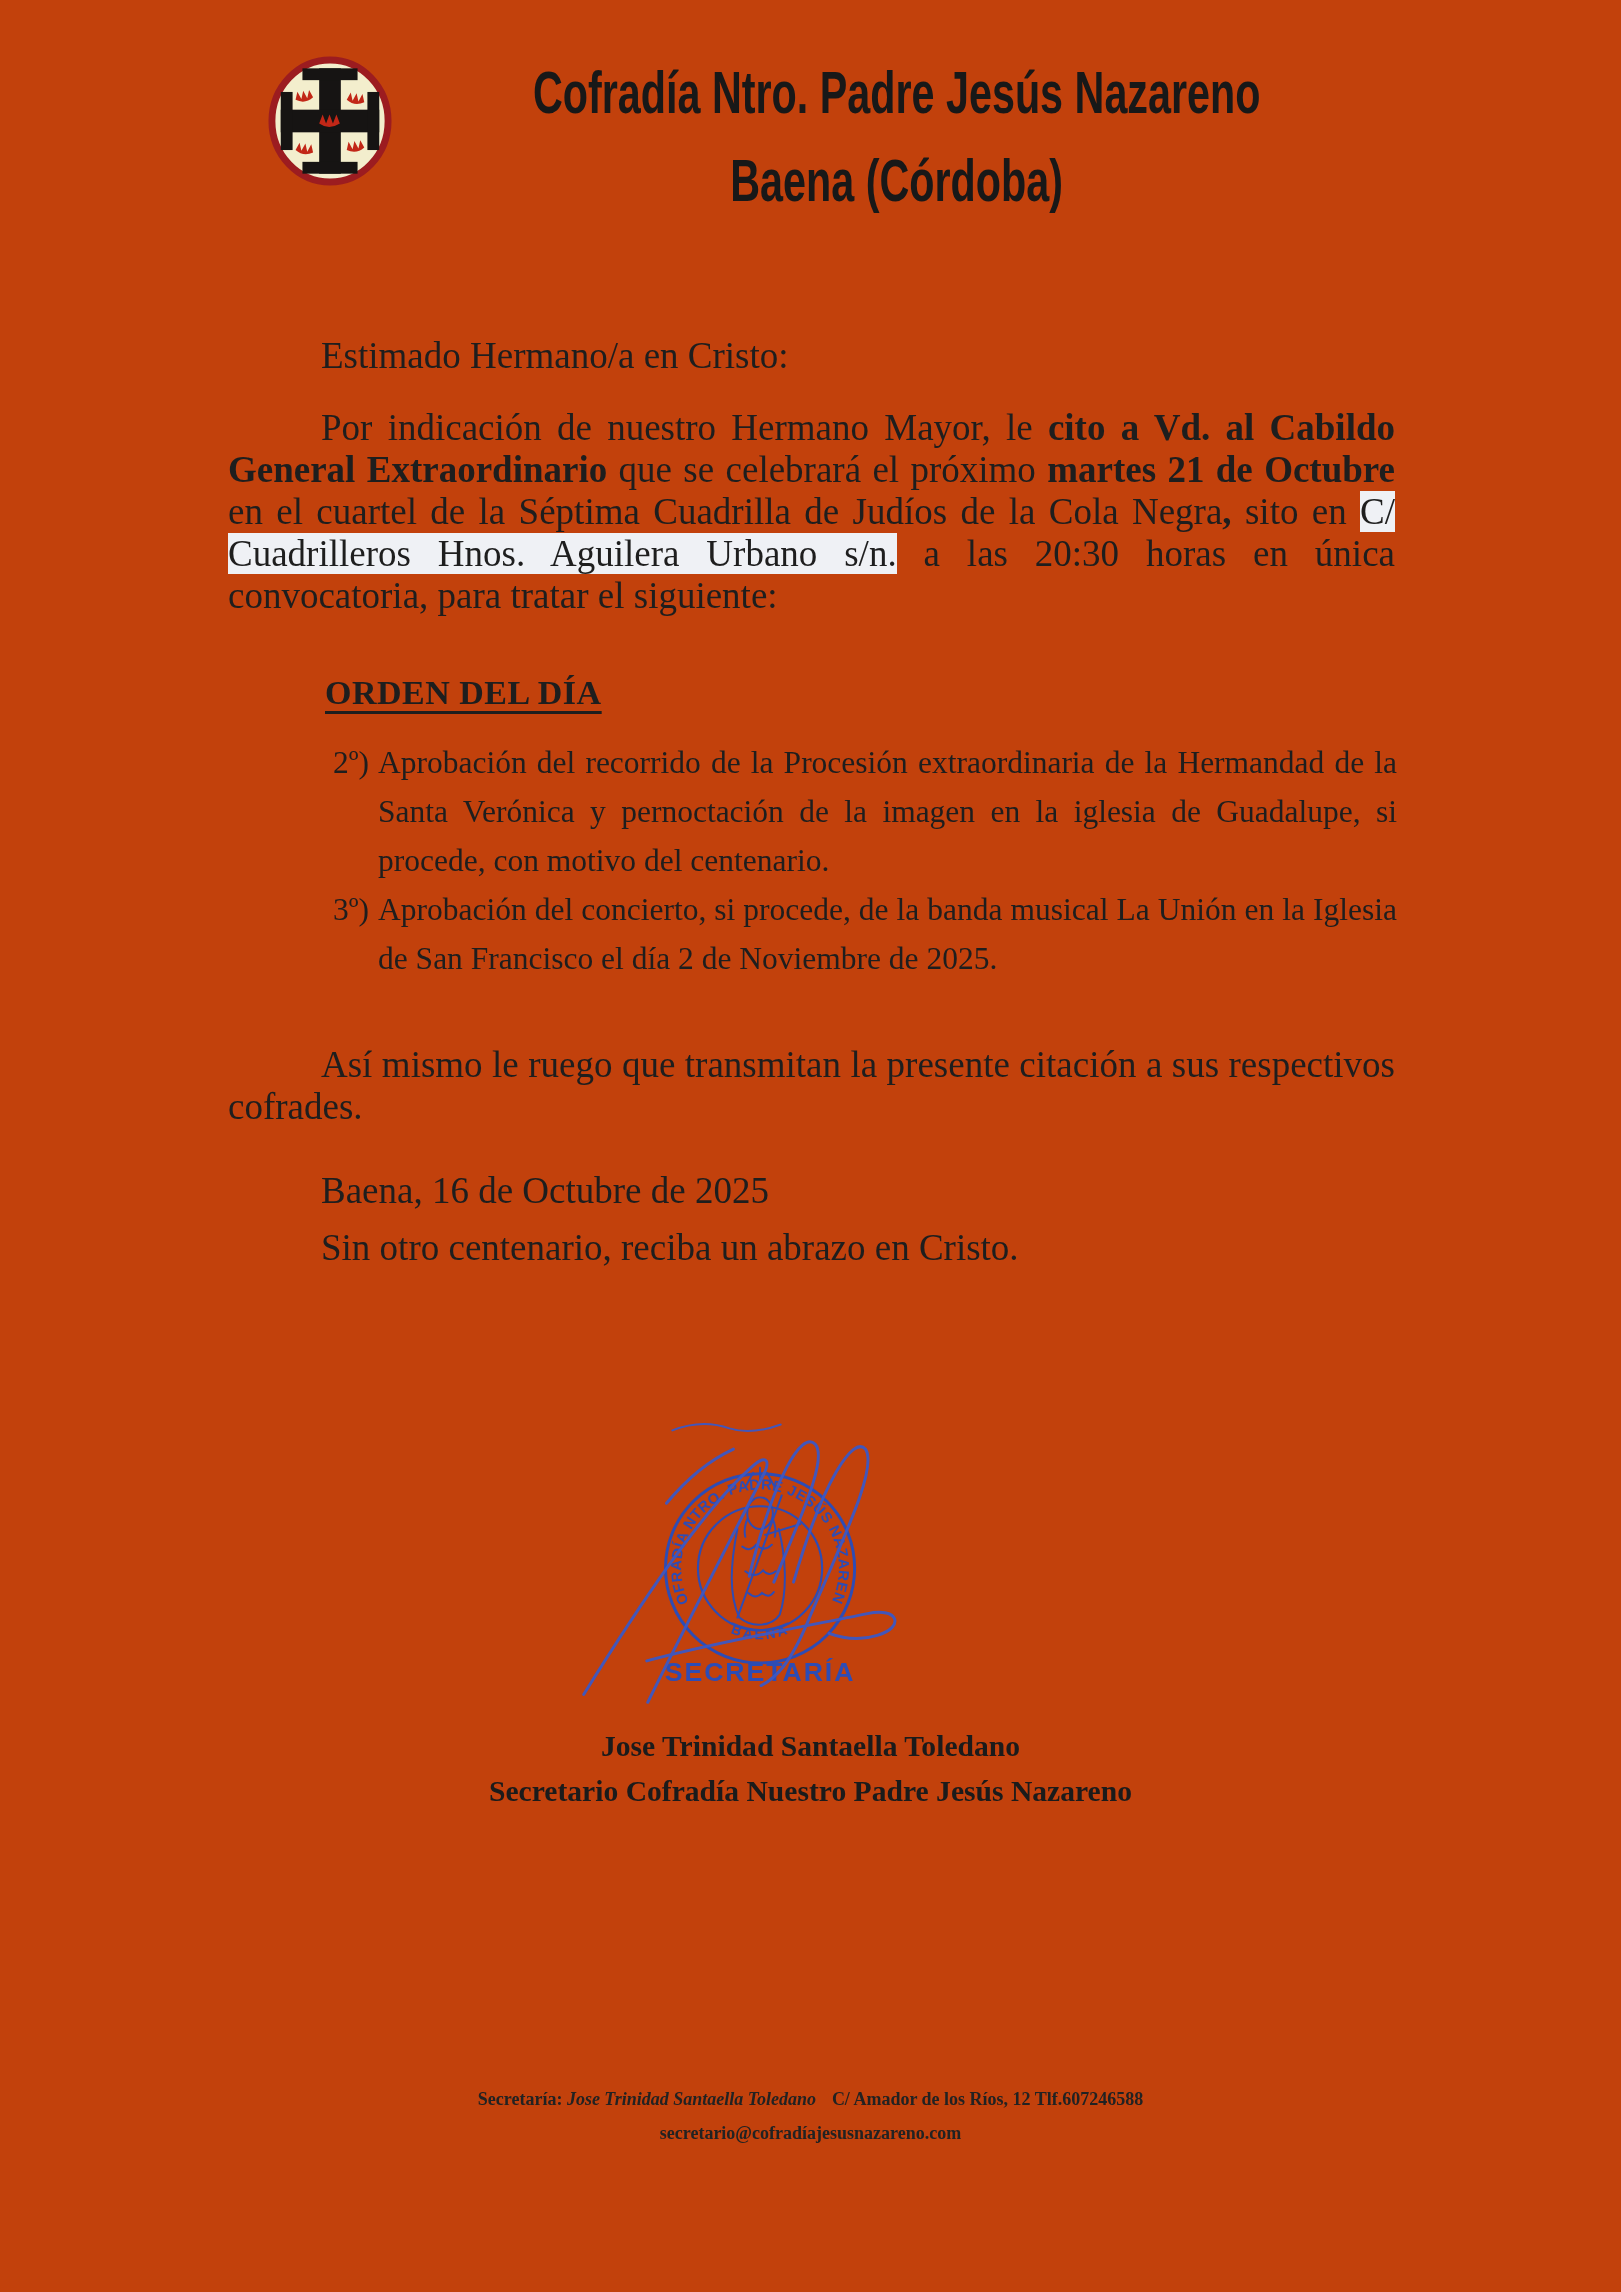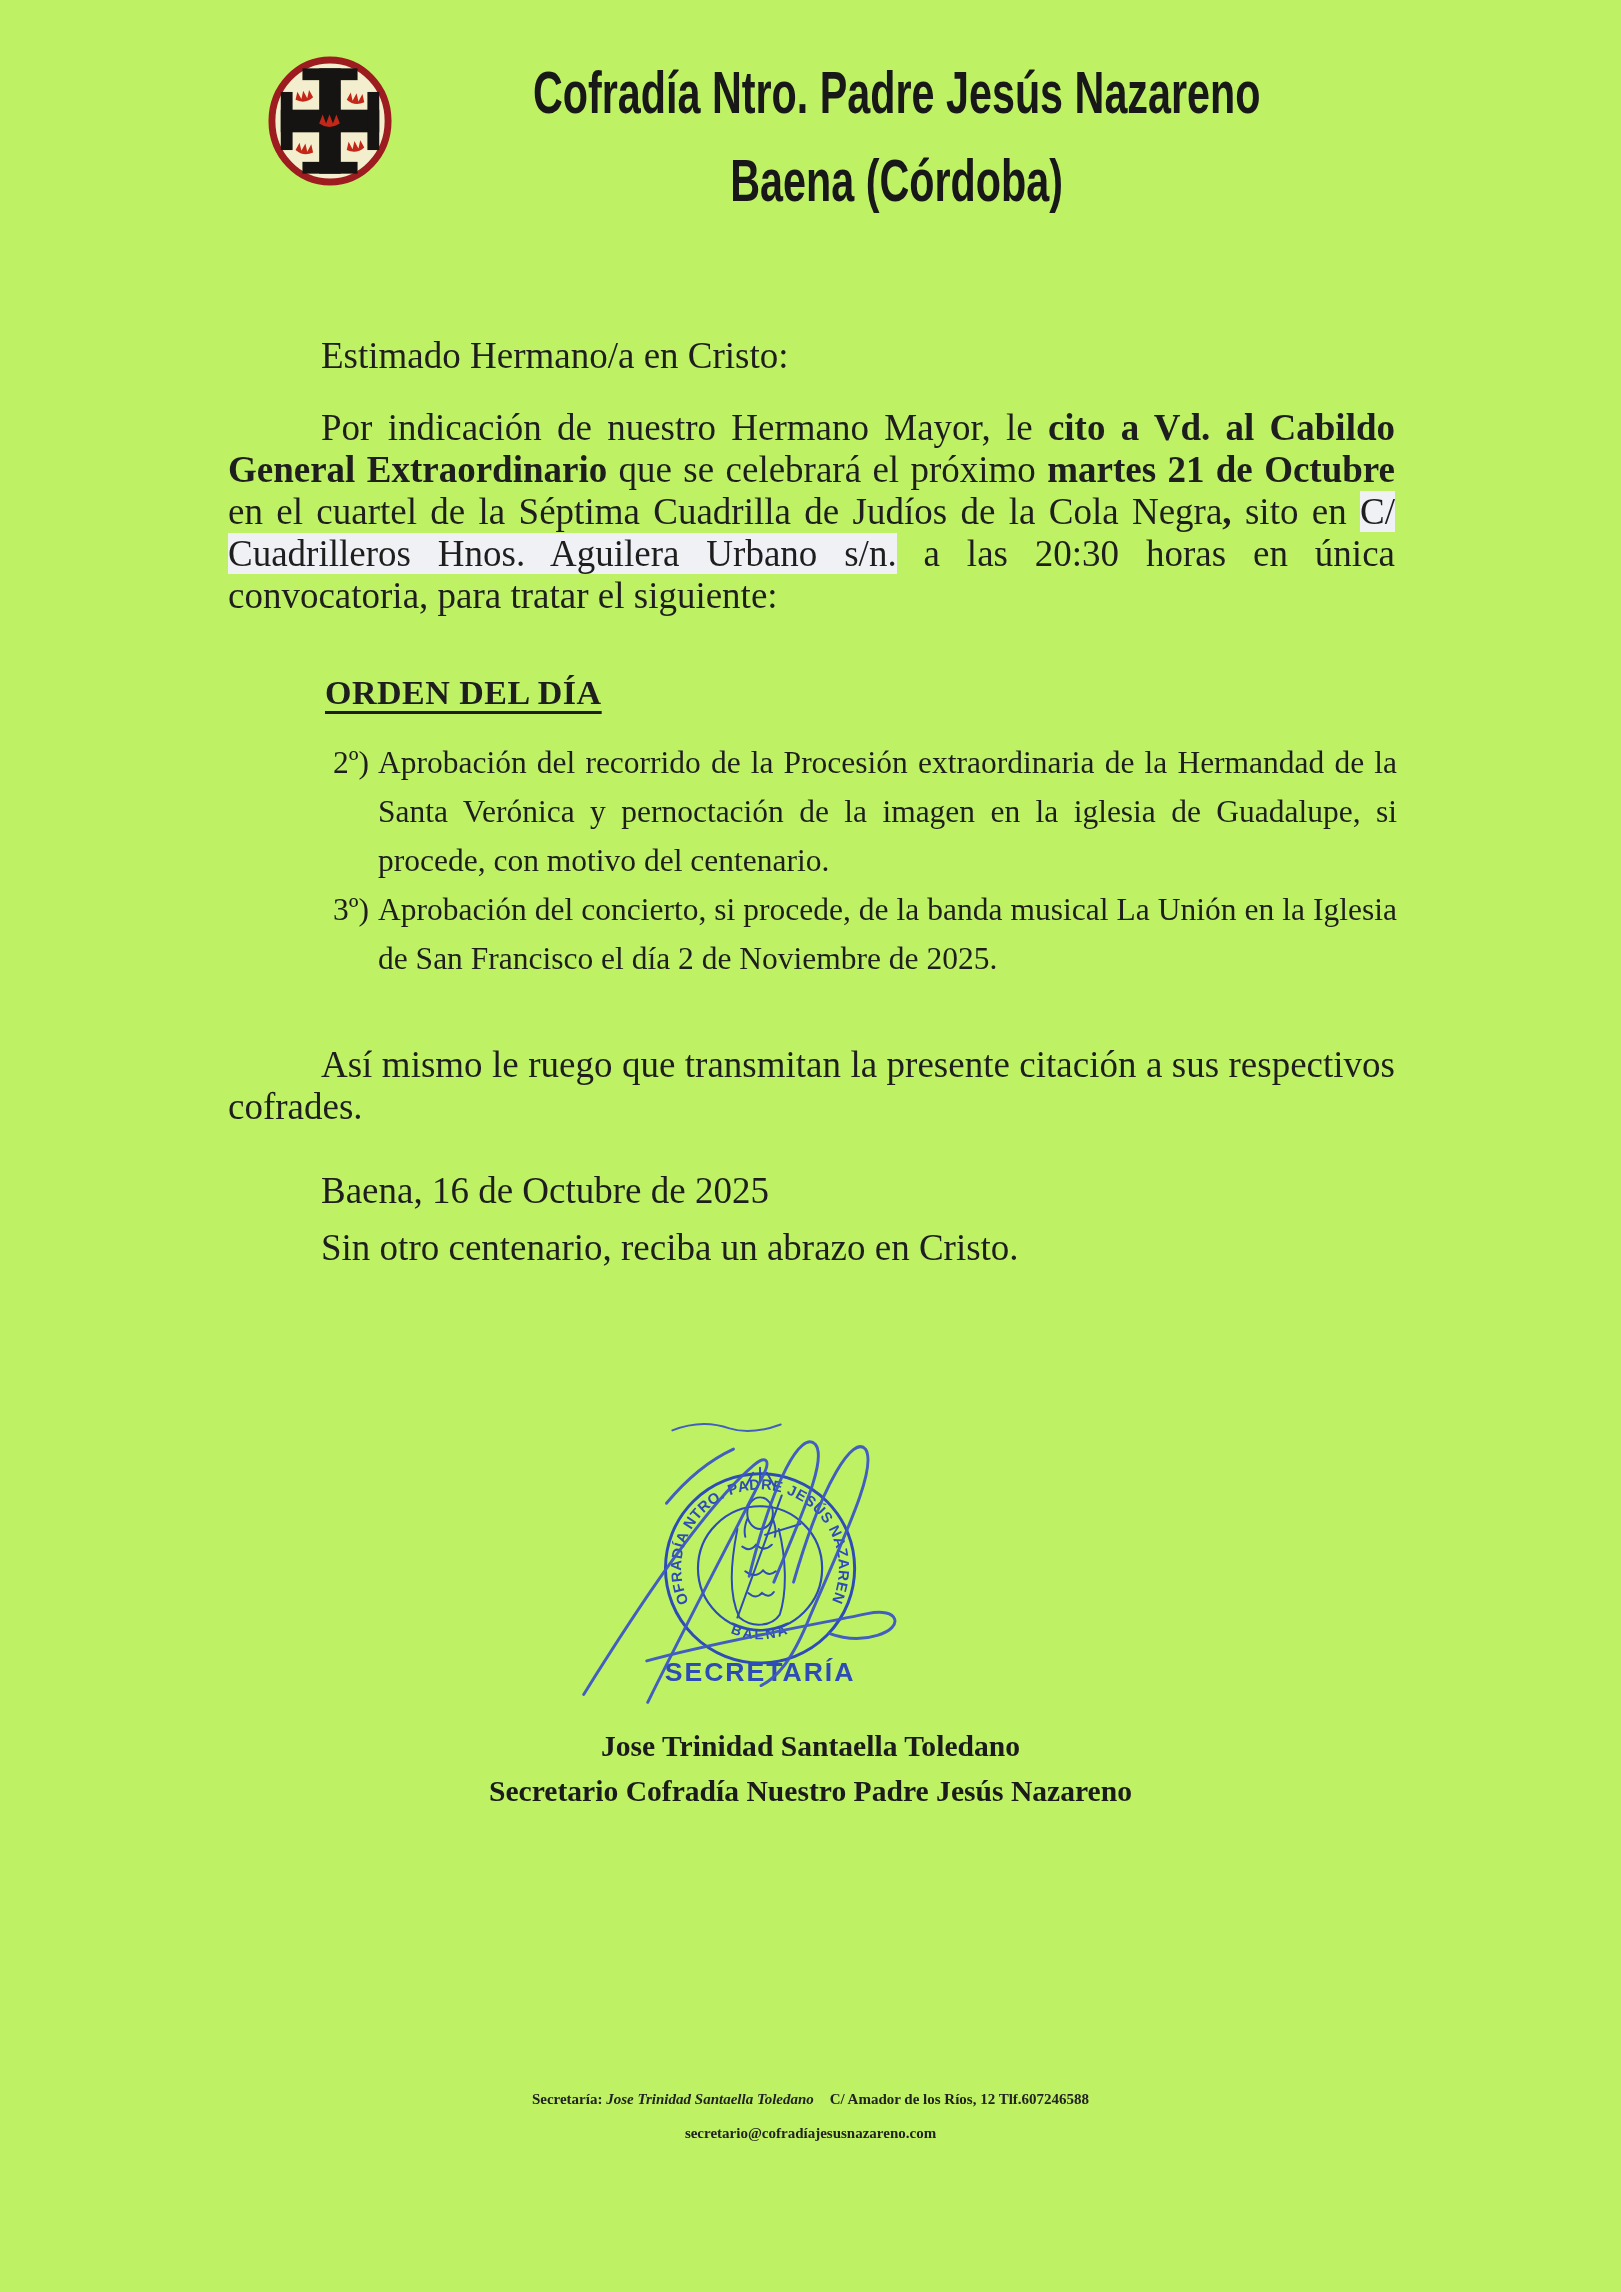--- a/index.html
+++ b/index.html
@@ -1,16 +1,16 @@
 <!DOCTYPE html>
 <html><head>
 <meta charset="utf-8">
 <style>
   html,body{margin:0;padding:0;background:#ffffff;}
-  .page{position:relative;width:1621px;height:2292px;background:#bef264;overflow:hidden;
+  .page{position:relative;width:1621px;height:2292px;background:#c2410c;overflow:hidden;
         font-family:"Liberation Serif", serif;color:#1e1e1e;}
 
   
   .logo{position:absolute;left:267px;top:56px;width:126px;height:130px;}
   .title-block{position:absolute;left:355px;top:49px;width:1084px;text-align:center;
                font-family:"Liberation Sans", sans-serif;font-weight:bold;color:#181818;}
   .title-line{height:88px;line-height:88px;white-space:nowrap;}
   .title-line > span{display:inline-block;transform:scaleX(0.70);transform-origin:50% 50%;
                      font-size:59px;letter-spacing:0px;}
 
@@ -40,21 +40,21 @@
              letter-spacing:0.5px;}
   .baena-text{font-family:"Liberation Sans", sans-serif;font-weight:bold;font-size:14px;
               letter-spacing:2.5px;}
   .secretaria-text{font-family:"Liberation Sans", sans-serif;font-weight:bold;font-size:27px;
                    letter-spacing:2px;}
 
   .names{position:absolute;left:0;top:1724px;width:1621px;text-align:center;font-weight:bold;
          font-size:29.6px;line-height:45px;color:#1b1b1b;}
 
   .footer{position:absolute;left:0;top:2082px;width:1621px;text-align:center;font-weight:bold;
-          font-size:15px;line-height:34px;color:#222;}
+          font-size:18px;line-height:34px;color:#222;}
   .footer .name-it{font-style:italic;}
   .footer .addr{margin-left:15.8px;}
 </style>
 </head>
 <body>
 
 <div class="page">
 
   <svg class="logo" viewBox="0 0 128 131" xmlns="http://www.w3.org/2000/svg">
     <ellipse cx="64" cy="65.5" rx="59" ry="62" fill="#f3eecd" stroke="#9c1c20" stroke-width="7"></ellipse>

